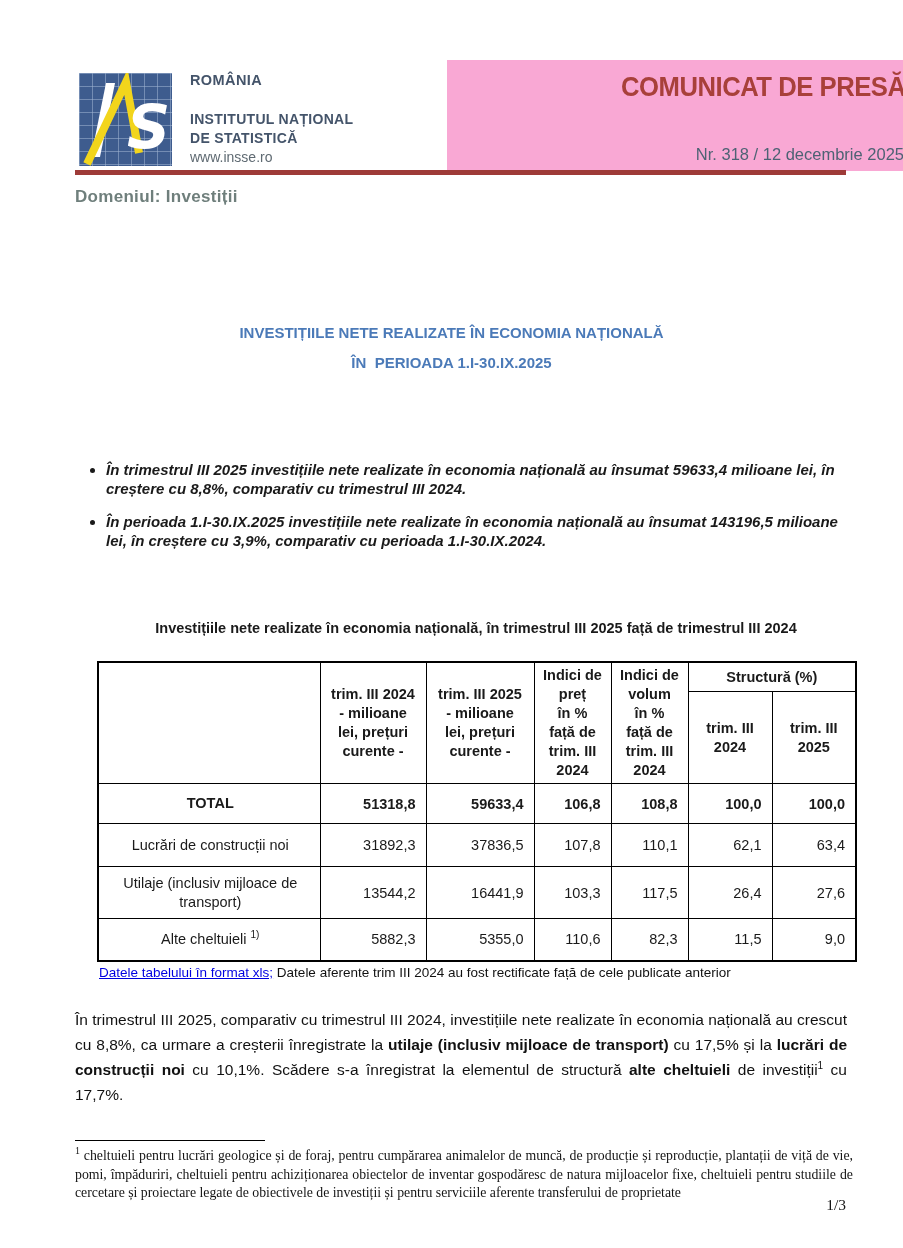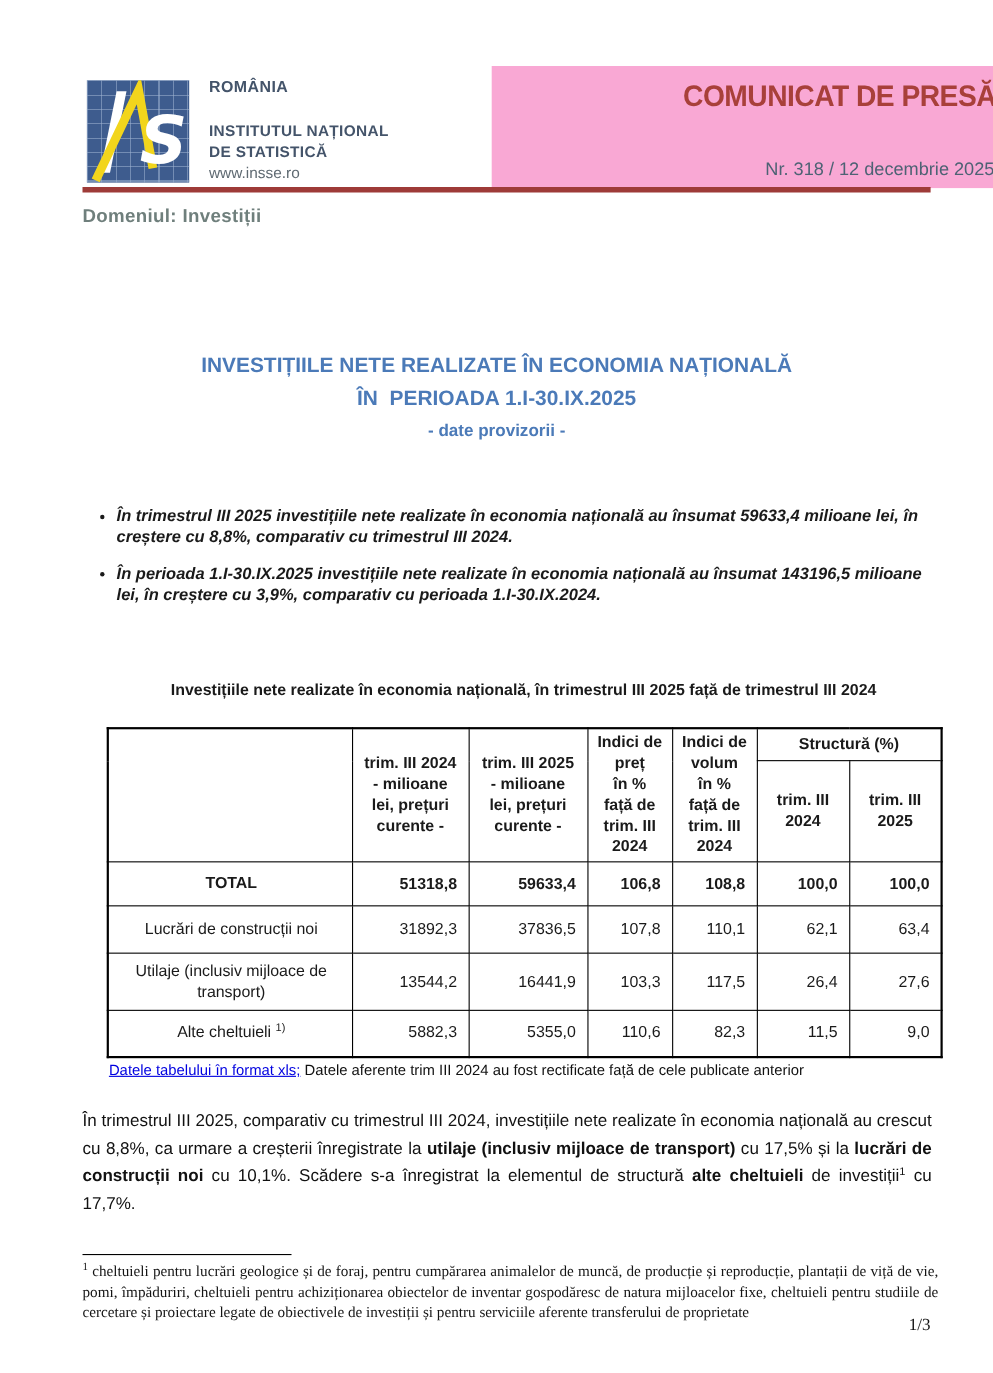--- a/index.html
+++ b/index.html
@@ -22,21 +22,21 @@
   .beige-box { position:absolute; left:447px; top:60px; width:462px; height:111px; background:#f9a8d4; }
   .comunicat { position:absolute; right:3px; top:12px; font-size:27px; font-weight:bold; color:#a8403a;
                letter-spacing:-.5px; transform:scaleX(.95); transform-origin:right center; white-space:nowrap; }
   .release-nr { position:absolute; right:5px; bottom:7px; font-size:16.5px; color:#4e6274; }
 
   .red-rule { position:absolute; left:75px; top:170px; width:771px; height:5px; background:#9e3b38; }
   .domain-label { position:absolute; left:75px; top:187px; font-size:17px; font-weight:bold; color:#6f7f7c; letter-spacing:.3px; }
 
   
   .doc-title { position:absolute; left:0; top:318px; width:100%; text-align:center; color:#4b7ab8; font-weight:bold; }
-  .doc-title .l1, .doc-title .l2 { font-size:19px; line-height:30px; white-space:pre; }
+  .doc-title .l1, .doc-title .l2 { font-size:15px; line-height:30px; white-space:pre; }
   .doc-title .l3 { font-size:15.5px; margin-top:5px; }
 
   
   .bullets { position:absolute; left:82px; top:460px; width:766px; list-style:disc; padding-left:24px; }
   .bullets li { font-size:15px; line-height:19px; font-weight:bold; font-style:italic; margin-bottom:14px; }
 
   
   .table-caption { position:absolute; left:97px; top:620px; width:758px; text-align:center; font-size:14.5px; font-weight:bold; }
   .table-wrap { position:absolute; left:97px; top:661px; width:758px; }
   table { width:100%; border-collapse:collapse; table-layout:fixed; border:2px solid #000; font-size:14.5px; }
@@ -89,21 +89,20 @@
     <div class="comunicat">COMUNICAT DE PRESĂ</div>
     <div class="release-nr">Nr. 318 / 12 decembrie 2025</div>
   </div>
 
   <div class="red-rule"></div>
   <div class="domain-label">Domeniul: Investiții</div>
 
   <div class="doc-title">
     <div class="l1">INVESTIȚIILE NETE REALIZATE ÎN ECONOMIA NAȚIONALĂ</div>
     <div class="l2">ÎN  PERIOADA 1.I-30.IX.2025</div>
-    <div class="l3">- date provizorii -</div>
   </div>
 
   <ul class="bullets">
     <li>În trimestrul III 2025 investițiile nete realizate în economia națională au însumat 59633,4 milioane lei, în creștere cu 8,8%, comparativ cu trimestrul III 2024.</li>
     <li>În perioada 1.I-30.IX.2025 investițiile nete realizate în economia națională au însumat 143196,5 milioane lei, în creștere cu 3,9%, comparativ cu perioada 1.I-30.IX.2024.</li>
   </ul>
 
   <div class="table-caption">Investițiile nete realizate în economia națională, în trimestrul III 2025 față de trimestrul III 2024</div>
   <div class="table-wrap">
     <table>

